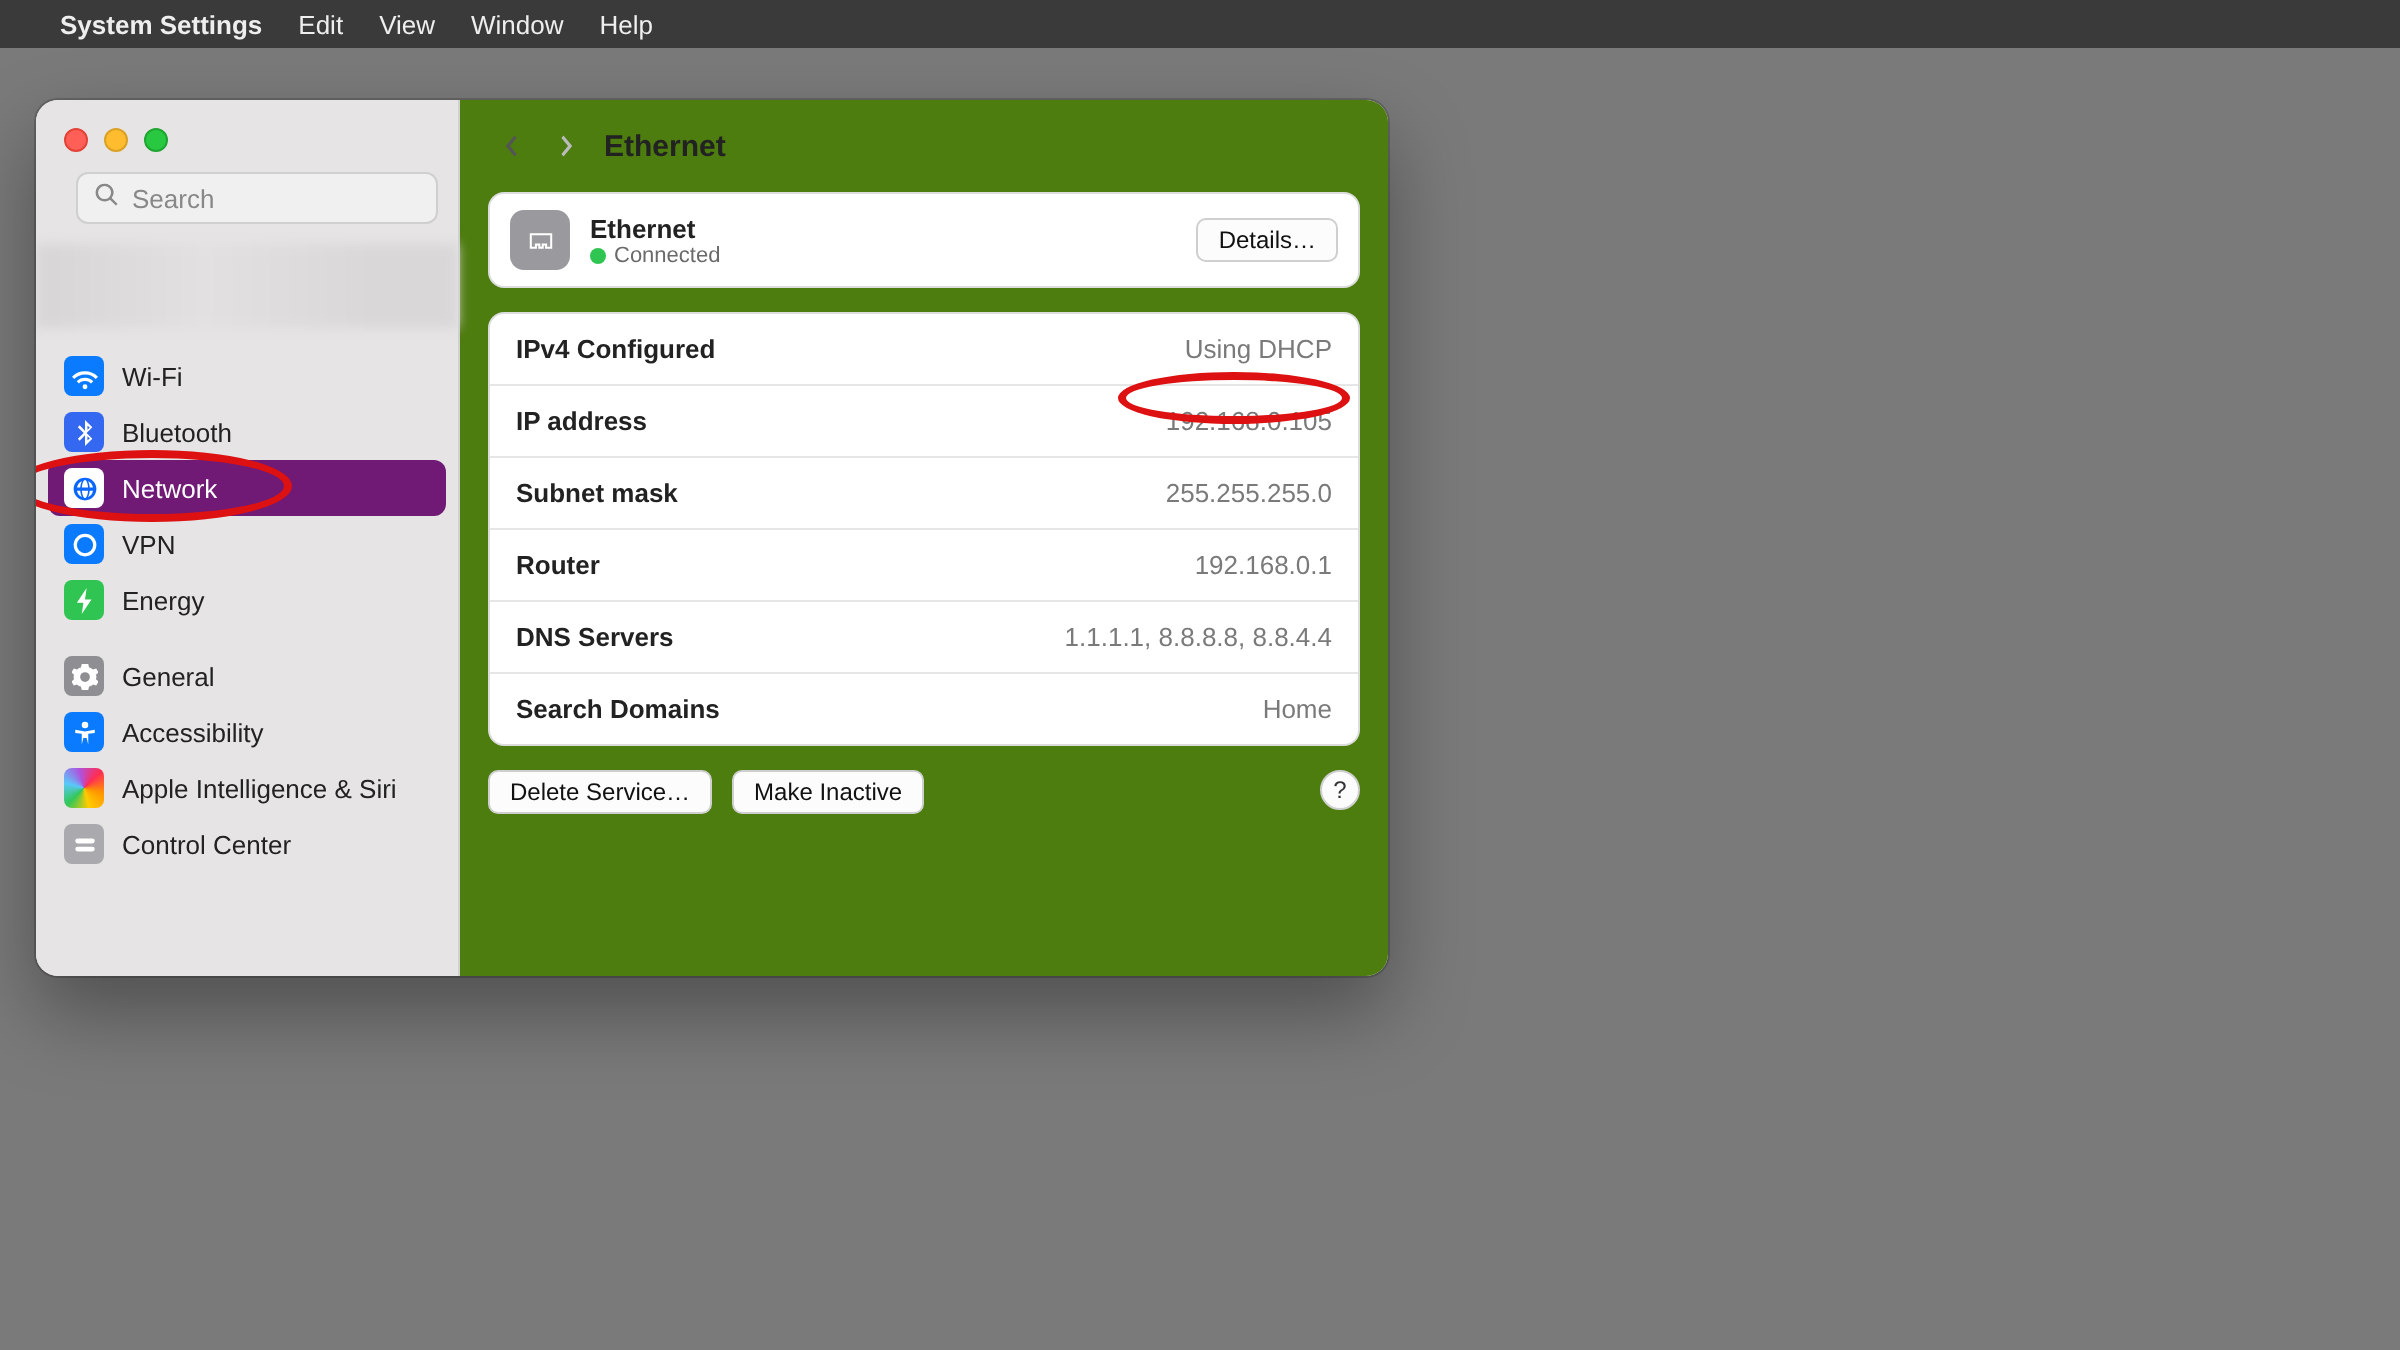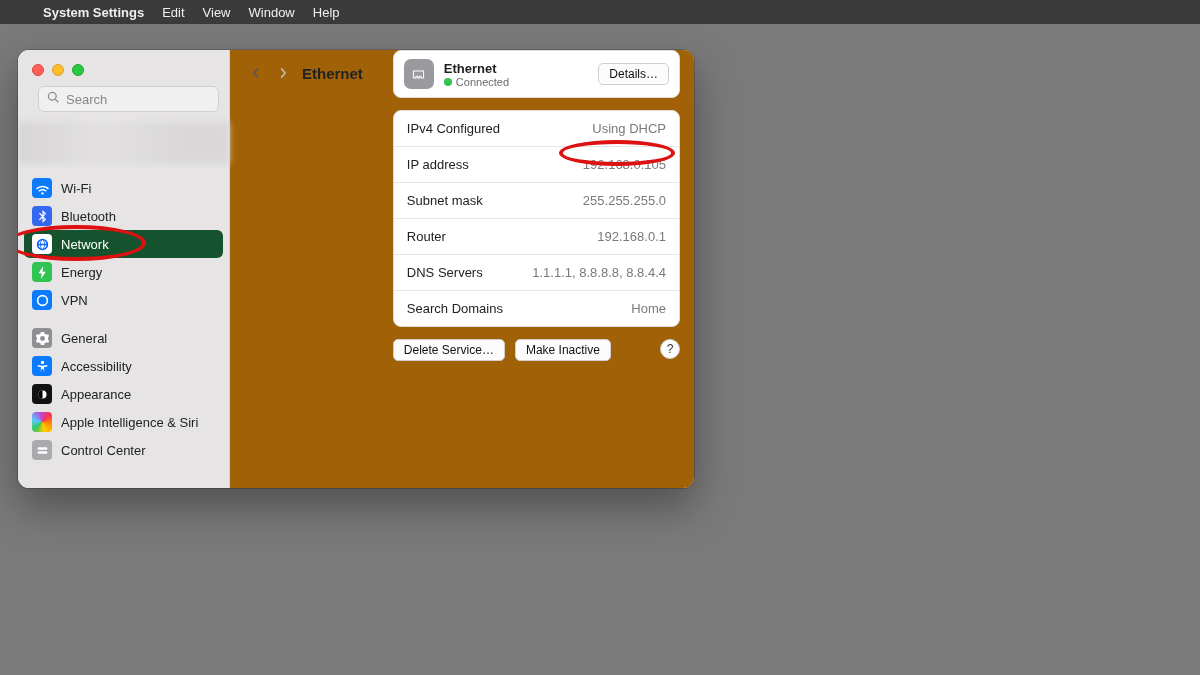--- a/index.html
+++ b/index.html
@@ -1,20 +1,20 @@
 <!DOCTYPE html>
 <html><head>
 <meta charset="utf-8">
 <style>
   * { box-sizing: border-box; margin: 0; padding: 0; }
   html, body { width: 1200px; height: 675px; font-family: -apple-system, "Helvetica Neue", Arial, sans-serif; }
   body { background: #7a7a7a; overflow: hidden; }
 
   
-  .menubar { height: 24px; background: #3a3a3a; color: #eee; display: flex; align-items: center; padding: 0 25px; font-size: 13px; gap: 18px; }
+  .menubar { height: 24px; background: #3a3a3a; color: #eee; display: flex; align-items: center; padding: 0 12px; font-size: 13px; gap: 18px; }
   .menubar .apple { font-size: 14px; }
   .menubar .appname { font-weight: 700; }
   .menubar span { cursor: default; }
 
   
   .window {
     position: absolute; left: 18px; top: 50px;
     width: 676px; height: 438px;
     background: #ececec; border-radius: 11px;
     box-shadow: 0 18px 40px rgba(0,0,0,.35), 0 0 0 1px rgba(0,0,0,.18);
@@ -41,60 +41,60 @@
     filter: blur(3px);
   }
 
   .sblist { flex: 1; overflow: hidden; padding: 2px 6px 17px 6px; position: relative; }
   .sbgroup { margin-bottom: 10px; }
   .sbitem {
     display: flex; align-items: center; gap: 9px; height: 28px;
     padding: 0 8px; border-radius: 6px; font-size: 13px; color: #222;
     cursor: default;
   }
-  .sbitem.selected { background: #14532d; color: #fff; }
+  .sbitem.selected { background: #701a75; color: #fff; }
   .sbicon {
     width: 20px; height: 20px; border-radius: 4px; display: flex; align-items: center; justify-content: center;
     flex-shrink: 0;
   }
   .sbicon svg { width: 13px; height: 13px; fill: #fff; }
   .ic-blue { background: #0a7bff; }
   .ic-blue-dk { background: #3468f0; }
   .ic-selected { background: #fff; }
   .ic-green { background: #30c552; }
   .ic-grey { background: #8e8e93; }
   .ic-black { background: #111; }
   .ic-rainbow { background: conic-gradient(from 45deg, #ff2d55, #ff9500, #ffcc00, #34c759, #5ac8fa, #af52de, #ff2d55); }
   .ic-grey2 { background: #a9a9ae; }
 
   
   .anno { position:absolute; border:4px solid #d11; border-radius:50%; pointer-events:none; }
 
   
-  .main { flex: 1; background: #a16207; display: flex; }
+  .main { flex: 1; background: #4d7c0f; display: flex; flex-direction: column; }
   .mhead { height: 46px; display:flex; align-items:center; gap:10px; padding:0 16px; font-size:15px; font-weight:700; color:#222; }
   .navbtn { width:18px;height:26px;display:flex;align-items:center;justify-content:center;color:#555; }
   .navbtn.disabled { color:#bbb; }
   .navbtn svg{width:9px;height:14px;fill:currentColor;}
 
   .mbody { padding: 0 14px 14px 14px; overflow:auto; flex:1; }
   .panel { background:#fff; border:1px solid #dcdcdc; border-radius:8px; }
   .conn-card { display:flex; align-items:center; padding:8px 10px; gap:10px; margin-bottom:12px; }
   .conn-ico { width:30px;height:30px;border-radius:7px;background:#9a9a9e;display:flex;align-items:center;justify-content:center; }
   .conn-ico svg{width:17px;height:17px;fill:#fff;}
   .conn-txt { flex:1; }
   .conn-title{font-size:13px;font-weight:600;color:#222;}
   .conn-status{font-size:11px;color:#6a6a6a;display:flex;align-items:center;gap:4px;}
   .statusdot{width:8px;height:8px;border-radius:50%;background:#30c552;display:inline-block;}
   .pillbtn{font-size:12px;padding:3px 10px;border:1px solid #cfcfcf;border-radius:5px;background:#fcfcfc;color:#111;cursor:default;}
 
   .kv { padding: 0; position:relative; }
   .kvrow{display:flex;justify-content:space-between;align-items:center;padding:10px 13px;font-size:13px;border-bottom:1px solid #e6e6e6;}
   .kvrow:last-child{border-bottom:none;}
-  .kvlabel{color:#222;}
+  .kvlabel{color:#222;font-weight:bold;}
   .kvval{color:#7a7a7a;}
 
   .actions{display:flex;gap:10px;margin-top:12px;}
   .actions .spacer{flex:1;}
   .rndbtn{width:20px;height:20px;border:1px solid #cfcfcf;border-radius:50%;background:#fcfcfc;display:flex;align-items:center;justify-content:center;font-size:12px;color:#333;}
 </style>
 </head>
 <body>
 
 <div class="menubar">
@@ -148,63 +148,54 @@
         </div>
         <div class="sbitem selected">
           <span class="sbicon ic-selected">
               <svg viewBox="0 0 16 16" style="fill:#0a66ff">
                 <path d="M8 1a7 7 0 100 14A7 7 0 008 1zm4.9 6H10.9c-.1-1.6-.5-3-1.1-4A5.5 5.5 0 0112.9 7zM8 2.5c.8 0 1.7 1.8 1.9 4.5H6.1C6.3 4.3 7.2 2.5 8 2.5zM6.2 3C5.6 4 5.2 5.4 5.1 7H3.1A5.5 5.5 0 016.2 3zM3.1 9h2c.1 1.6.5 3 1.1 4A5.5 5.5 0 013.1 9zm4.9 4.5c-.8 0-1.7-1.8-1.9-4.5h3.8c-.2 2.7-1.1 4.5-1.9 4.5zM9.8 13c.6-1 1-2.4 1.1-4h2a5.5 5.5 0 01-3.1 4z"></path>
               </svg>
             </span>
           <span>Network</span>
         </div>
         <div class="sbitem">
+          <span class="sbicon ic-blue">
+              <svg viewBox="0 0 16 16">
+                <path d="M8 1a7 7 0 100 14A7 7 0 008 1zm0 2a5 5 0 110 10A5 5 0 018 3z"></path>
+              </svg>
+            </span>
+          <span>VPN</span>
+        </div>
+        <div class="sbitem">
           <span class="sbicon ic-green">
               <svg viewBox="0 0 16 16">
                 <path d="M9 0L3 9h4l-1 7 6-9H8l1-7z"></path>
               </svg>
             </span>
           <span>Energy</span>
-        </div>
-        <div class="sbitem">
-          <span class="sbicon ic-blue">
-              <svg viewBox="0 0 16 16">
-                <path d="M8 1a7 7 0 100 14A7 7 0 008 1zm0 2a5 5 0 110 10A5 5 0 018 3z"></path>
-              </svg>
-            </span>
-          <span>VPN</span>
         </div>
       </div>
 
       <div class="sbgroup">
         <div class="sbitem">
           <span class="sbicon ic-grey">
               <svg viewBox="0 0 16 16">
                 <path d="M8 5a3 3 0 100 6 3 3 0 000-6zm7 3c0 .5-.1 1-.2 1.5l1.6 1.2-1.5 2.6-1.9-.7c-.7.6-1.6 1.1-2.5 1.3L10 16H6l-.5-2.1c-.9-.2-1.8-.7-2.5-1.3l-1.9.7L-.4 10.7l1.6-1.2C1.1 9 1 8.5 1 8s.1-1 .2-1.5L-.4 5.3l1.5-2.6 1.9.7c.7-.6 1.6-1.1 2.5-1.3L6 0h4l.5 2.1c.9.2 1.8.7 2.5 1.3l1.9-.7 1.5 2.6-1.6 1.2c.1.5.2 1 .2 1.5z"></path>
               </svg>
             </span>
           <span>General</span>
         </div>
         <div class="sbitem">
           <span class="sbicon ic-blue">
               <svg viewBox="0 0 16 16">
                 <circle cx="8" cy="3" r="2"></circle>
                 <path d="M2 6l6 1 6-1v2l-4 .5V15l-1-4h-2l-1 4V8.5L2 8z"></path>
               </svg>
             </span>
           <span>Accessibility</span>
-        </div>
-        <div class="sbitem">
-          <span class="sbicon ic-black">
-              <svg viewBox="0 0 16 16">
-                <circle cx="8" cy="8" r="5" fill="#fff"></circle>
-                <path d="M8 3a5 5 0 000 10V3z" fill="#000"></path>
-              </svg>
-            </span>
-          <span>Appearance</span>
         </div>
         <div class="sbitem">
           <span class="sbicon ic-rainbow"></span>
           <span>Apple Intelligence &amp; Siri</span>
         </div>
         <div class="sbitem">
           <span class="sbicon ic-grey2">
               <svg viewBox="0 0 16 16">
                 <rect x="2" y="4" width="12" height="3" rx="1.5"></rect>
                 <rect x="2" y="9" width="12" height="3" rx="1.5"></rect>

